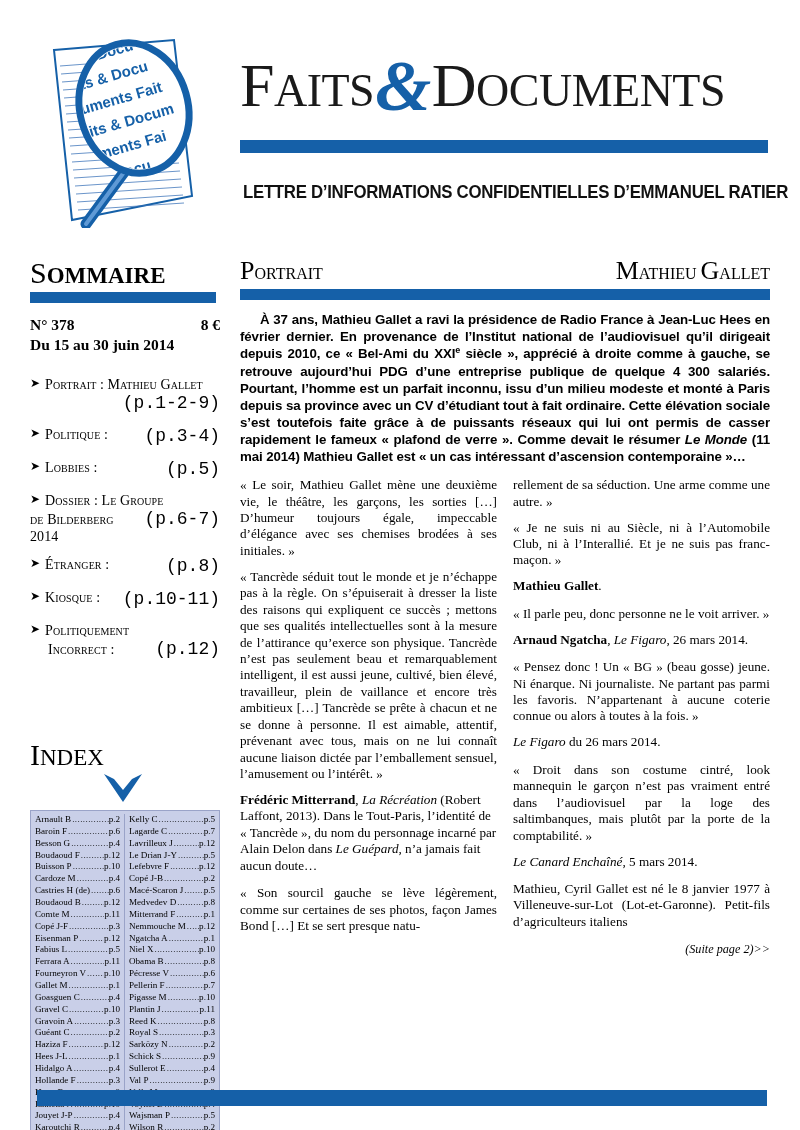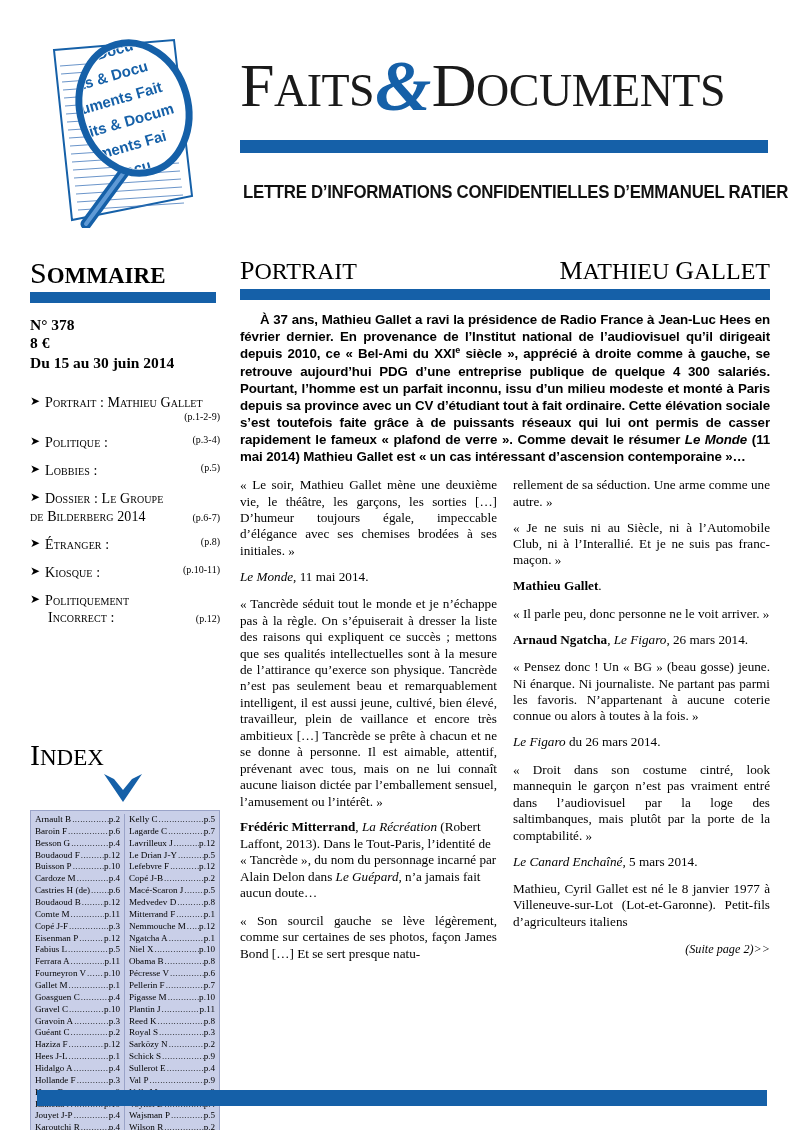--- a/index.html
+++ b/index.html
@@ -47,35 +47,35 @@
   .sec-head{
     font-family:"Liberation Serif",serif;
     font-size:30px;line-height:1;margin:0;white-space:nowrap;
   }
   .sec-head .cap{font-size:30px;}
   .sec-head .rest{font-size:23px;font-weight:bold;}
   .sec-rule{height:11px;background:#1560a8;margin-top:4px;width:186px;}
 
   .issue-row{
     display:flex;justify-content:space-between;align-items:baseline;
-    font-weight:700;font-size:15.5px;margin-top:13px;flex-direction:column;
+    font-weight:700;font-size:15.5px;margin-top:13px;
   }
   .issue-date{font-weight:700;font-size:15.5px;margin-top:2px;}
 
   .toc{margin-top:22px;}
   .toc-item{
     display:flex;justify-content:space-between;align-items:flex-start;
     margin-bottom:11px;font-size:13px;line-height:1.22;
   }
   .toc-label{display:flex;align-items:flex-start;gap:5px;flex:1;padding-right:4px;}
   .arrow{color:#000;font-size:12px;line-height:1.25;flex:0 0 auto;}
   .toc-text{
     font-variant:small-caps;font-size:14px;letter-spacing:0.1px;
   }
-  .toc-page{font-size:10px;white-space:nowrap;flex:0 0 auto;}
+  .toc-page{font-size:18px;white-space:nowrap;flex:0 0 auto;font-family:Liberation Mono, monospace;}
   .toc-item.two-line{display:block;}
   .toc-item.two-line .line1{display:flex;gap:5px;}
   .toc-item.two-line .line2{
     display:flex;justify-content:space-between;align-items:baseline;
   }
   .toc-item.two-line .line2.indent{padding-left:18px;}
 
   
   .index-block{position:absolute;left:30px;top:740px;width:190px;}
   .index-head{
@@ -109,21 +109,21 @@
   
   .main{position:absolute;left:240px;top:258px;width:530px;}
   .head-row{
     display:flex;justify-content:space-between;align-items:flex-end;
     white-space:nowrap;
   }
   .head-left, .head-right{
     font-family:"Liberation Serif",serif;font-size:26px;line-height:1;
   }
   .head-left .cap,.head-right .cap{font-size:26px;}
-  .head-left .rest,.head-right .rest{font-size:24px;}
+  .head-left .rest,.head-right .rest{font-size:16px;}
   .head-rule{height:11px;background:#1560a8;margin-top:5px;width:530px;}
 
   .chapo{
     font-family:"Liberation Sans",sans-serif;
     font-weight:700;font-size:13.3px;line-height:1.285;
     text-align:justify;margin-top:11px;text-indent:20px;
     letter-spacing:-0.1px;
   }
   .chapo i{font-style:italic;}
   .chapo sup{font-size:9px;vertical-align:super;}
@@ -594,21 +594,20 @@
         <span class="cap">M</span><span class="rest">ATHIEU</span><span class="rest"> </span><span class="cap">G</span><span class="rest">ALLET</span>
       </div>
     </div>
     <div class="head-rule"></div>
 
     <div class="chapo" id="chapo">À 37 ans, Mathieu Gallet a ravi la présidence de Radio France à Jean-Luc Hees en février dernier. En provenance de l’Institut national de l’audiovisuel qu’il dirigeait depuis 2010, ce « Bel-Ami du XXI<sup>e</sup> siècle », apprécié à droite comme à gauche, se retrouve aujourd’hui PDG d’une entreprise publique de quelque 4 300 salariés. Pourtant, l’homme est un parfait inconnu, issu d’un milieu modeste et monté à Paris depuis sa province avec un CV d’étudiant tout à fait ordinaire. Cette élévation sociale s’est toutefois faite grâce à de puissants réseaux qui lui ont permis de casser rapidement le fameux « plafond de verre ». Comme devait le résumer <i>Le Monde</i> (11 mai 2014) Mathieu Gallet est « un cas intéressant d’ascension contemporaine »…</div>
 
     <div class="cols">
       <div class="col" id="col-left">
           <p>« Le soir, Mathieu Gallet mène une deuxième vie, le théâtre, les garçons, les sorties […] D’humeur toujours égale, impeccable d’élégance avec ses chemises brodées à ses initiales. »</p>
-          <p class="cite"><i>Le Monde</i>, 11 mai 2014.</p>
           <p>« Tancrède séduit tout le monde et je n’échappe pas à la règle. On s’épuiserait à dresser la liste des raisons qui expliquent ce succès ; mettons que ses qualités intellectuelles sont à la mesure de l’attirance qu’exerce son physique. Tancrède n’est pas seulement beau et remarquablement intelligent, il est aussi jeune, cultivé, bien élevé, travailleur, plein de vaillance et encore très ambitieux […] Tancrède se prête à chacun et ne se donne à personne. Il est aimable, attentif, prévenant avec tous, mais on ne lui connaît aucune liaison dictée par l’emballement sensuel, l’amusement ou l’intérêt. »</p>
           <p class="cite"><b>Frédéric Mitterrand</b>, <i>La Récréation</i> (Robert Laffont, 2013). Dans le Tout-Paris, l’identité de « Tancrède », du nom du personnage incarné par Alain Delon dans <i>Le Guépard</i>, n’a jamais fait aucun doute…</p>
           <p>« Son sourcil gauche se lève légèrement, comme sur certaines de ses photos, façon James Bond […] Et se sert presque natu-</p>
         </div>
       <div class="col" id="col-right">
         <p>rellement de sa séduction. Une arme comme une autre. »</p>
           <p>« Je ne suis ni au Siècle, ni à l’Automobile Club, ni à l’Interallié. Et je ne suis pas franc-maçon. »</p>
           <p class="cite"><b>Mathieu Gallet</b>.</p>
           <p>« Il parle peu, donc personne ne le voit arriver. »</p>
           <p class="cite"><b>Arnaud Ngatcha</b>, <i>Le Figaro</i>, 26 mars 2014.</p>

